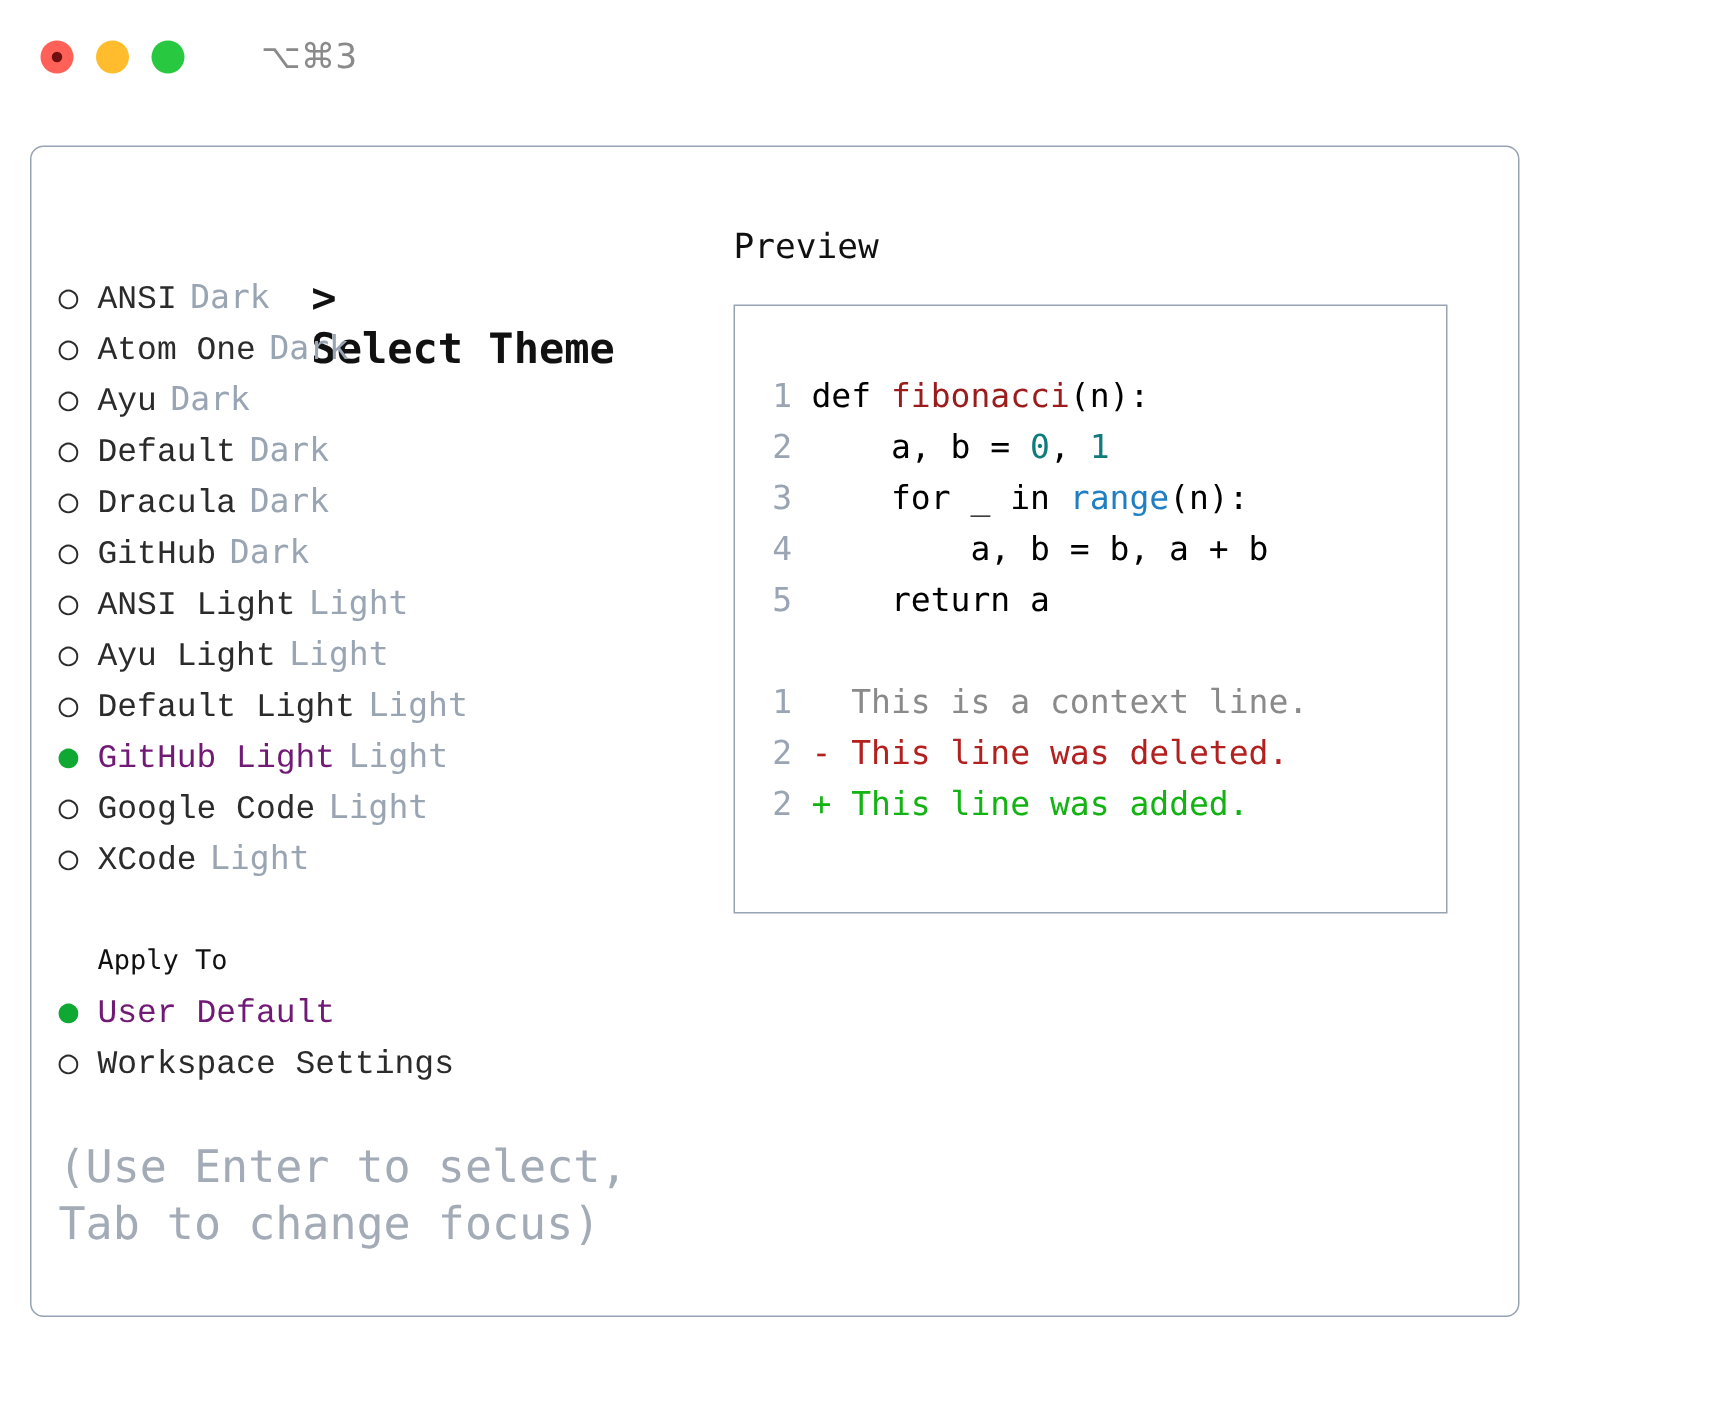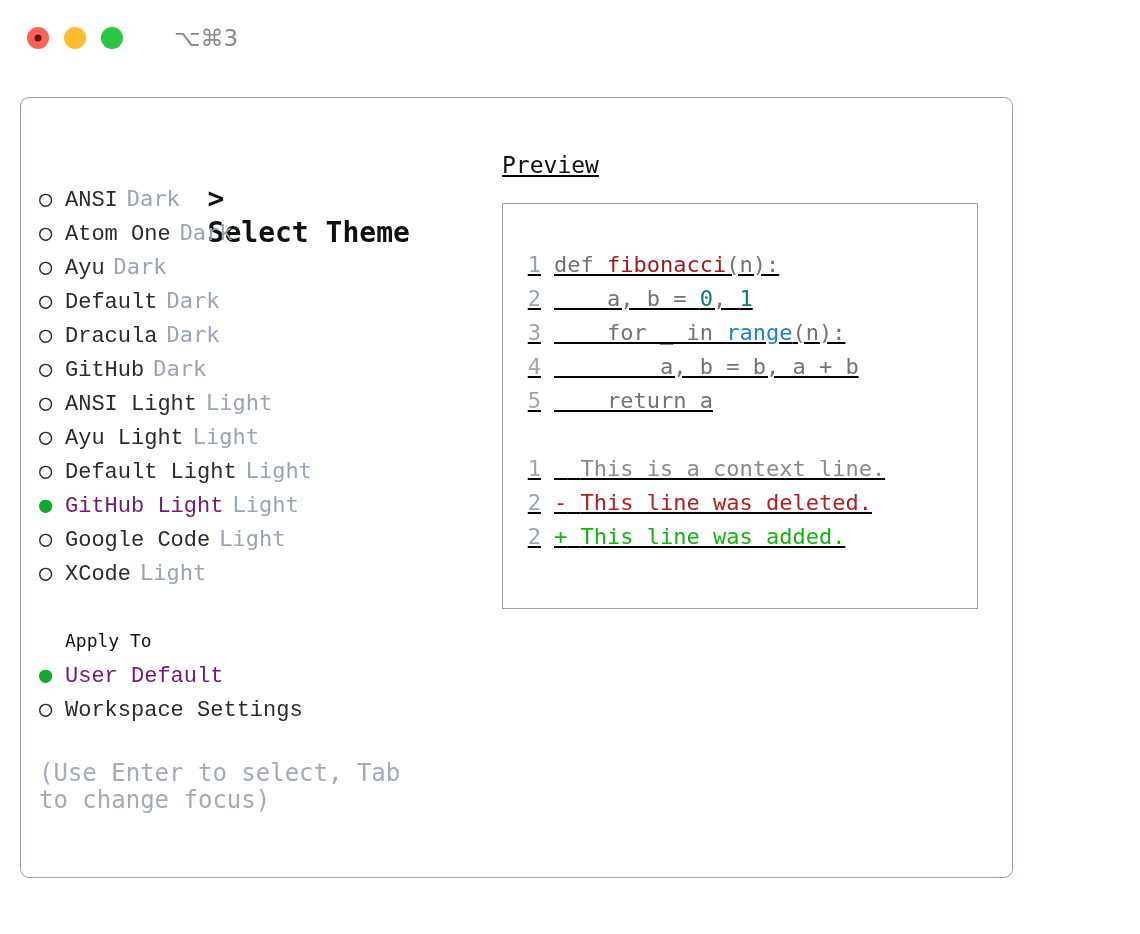--- a/index.html
+++ b/index.html
@@ -136,34 +136,33 @@
     height: 34px;
     line-height: 34px;
     font-size: 18px;
     color: #111111;
     padding-left: 26px;
     white-space: pre;
   }
 
   .hint {
     margin-top: 34px;
-    font-size: 24px;
-    line-height: 27px;
+    font-size: 30px;
+    line-height: 38px;
     color: #a3abb7;
     width: 400px;
     white-space: pre-wrap;
   }
 
   
   .right-col {
     position: absolute;
-    left: 481px;
+    left: 468px;
     top: 50px;
     width: 490px;
-    text-decoration: underline;
   }
   .preview-title {
     font-size: 23px;
     color: #111111;
     line-height: 34px;
     height: 34px;
     white-space: pre;
   }
   .preview-box {
     margin-top: 21px;
@@ -183,21 +182,21 @@
     white-space: pre;
   }
   .lineno {
     display: inline-block;
     width: 26px;
     flex: 0 0 26px;
     text-align: right;
     color: #9aa5b4;
     margin-right: 13px;
   }
-  .code-text { color: #737373; }
+  .code-text { color: #000000; }
   .tok-fn  { color: #9b1c1c; }
   .tok-num { color: #0f7b7b; }
   .tok-bi  { color: #1f7fc2; }
   .spacer-line { height: 34px; }
 
   .diff-ctx { color: #8a8a8a; }
   .diff-del { color: #b32020; }
   .diff-add { color: #12b312; }
 </style>
 </head>

